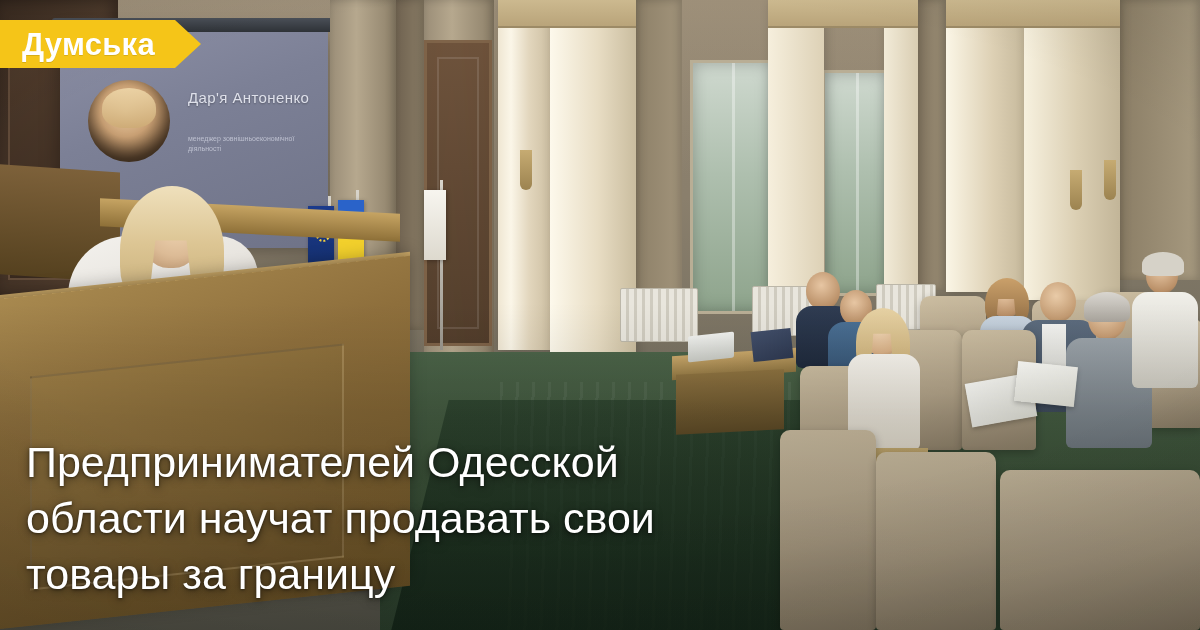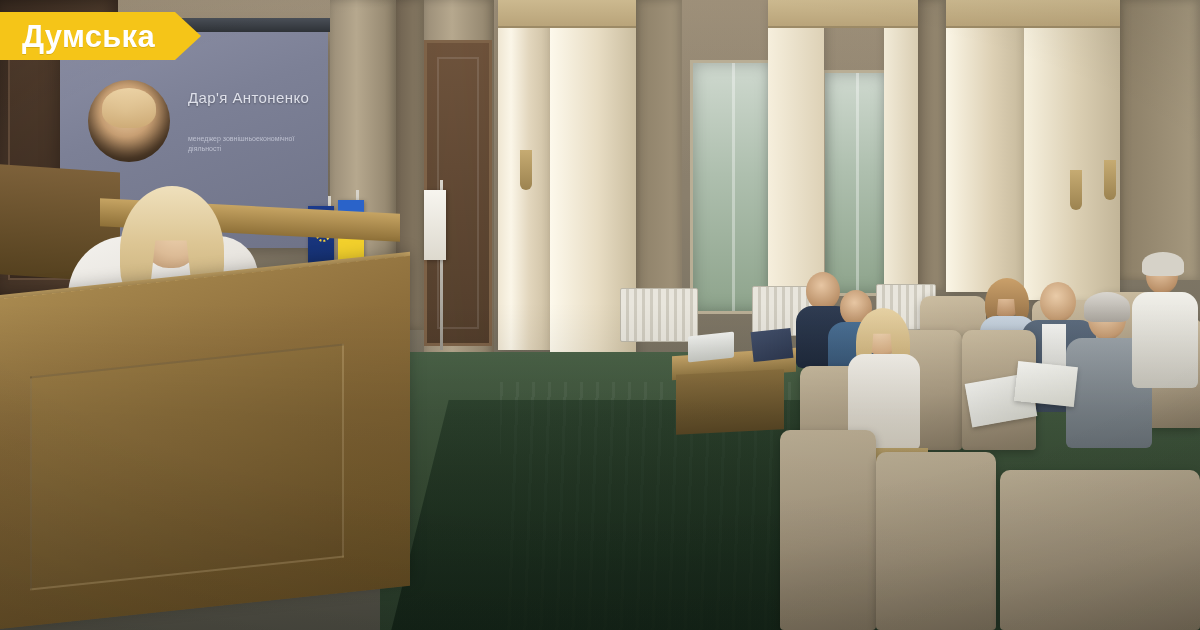--- a/index.html
+++ b/index.html
@@ -435,21 +435,21 @@
     position:absolute; inset:0;
     background:
       radial-gradient(120% 90% at 50% 40%, rgba(0,0,0,0) 45%, rgba(0,0,0,.22) 100%),
       linear-gradient(180deg, rgba(0,0,0,0) 48%, rgba(0,0,0,.10) 66%, rgba(0,0,0,.16) 100%);
     pointer-events:none;
   }
 
   
   .logo-badge{
     position:absolute;
-    left:0; top:12px;
+    left:0; top:20px;
     height:48px;
     display:flex;
     align-items:stretch;
   }
   .logo-main{
     background:#f5c518;
     display:flex;
     align-items:center;
     padding:0 20px 0 22px;
   }
@@ -615,14 +615,17 @@
     <div class="vignette"></div>
   </div>
 
   <div class="logo-badge">
     <div class="logo-main">
       <span class="logo-text">Думська</span>
     </div>
     <div class="logo-arrow"></div>
   </div>
 
+  <div class="headline">Предпринимателей Одесской
+области научат продавать свои
+товары за границу</div>
 
 </div>
 
 </body></html>

